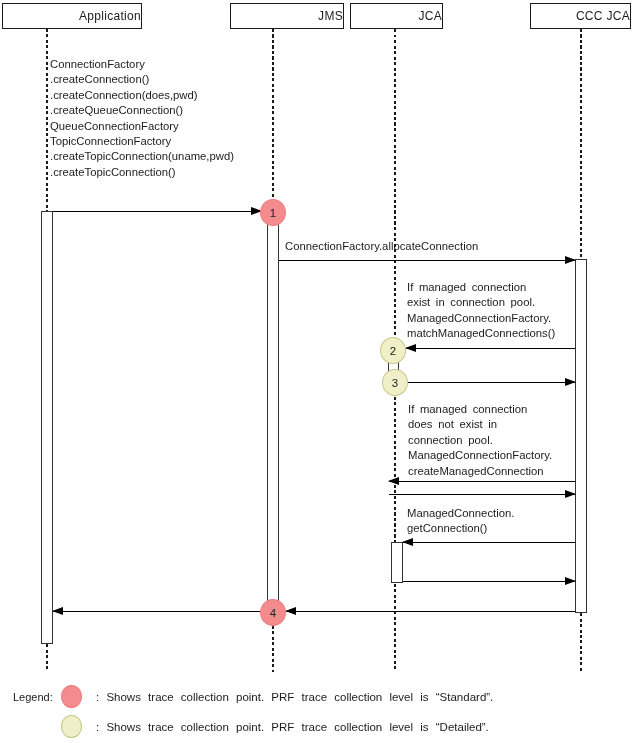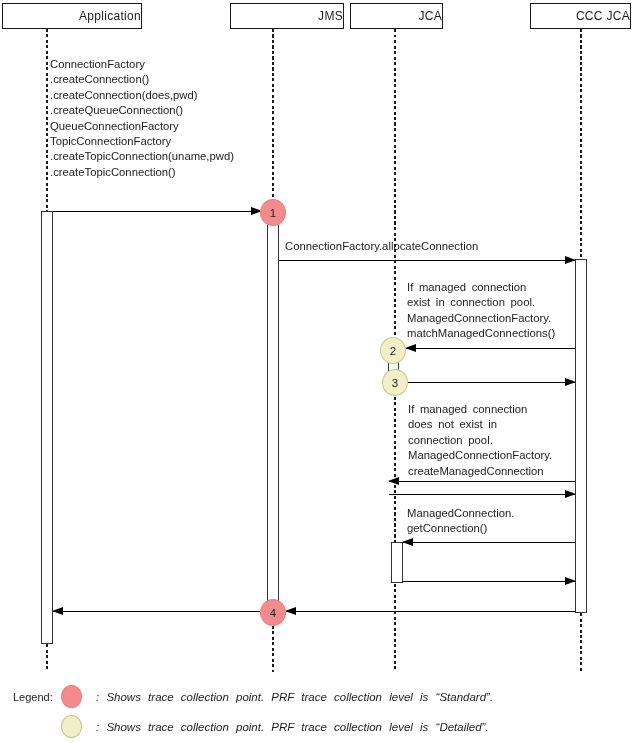--- a/index.html
+++ b/index.html
@@ -43,21 +43,21 @@
     font-size:11.5px; color:#222; z-index:6;
   }
   .tp-standard { background:#F48B8D; border:1px solid #ee7e82; }
   .tp-detailed { background:#F0EFC8; border:1px solid #c9c78b; }
   
   .note { position:absolute; font-size:11.3px; line-height:15.4px; word-spacing:2.5px; z-index:4; white-space:nowrap; }
   .msg-label { position:absolute; font-size:11.3px; z-index:4; white-space:nowrap; }
   
   .legend-label { position:absolute; font-size:11px; }
   .legend-circle { position:absolute; width:21px; height:23px; border-radius:50%; }
-  .legend-text { position:absolute; font-size:11.5px; word-spacing:4px; white-space:nowrap;font-style:italic; }
+  .legend-text { position:absolute; font-size:11.5px; word-spacing:4px; white-space:nowrap; }
 </style>
 </head>
 <body>
 
 <div id="stage">
 
   <div class="actor" style="left:2px;width:140px;">
       <span>Application</span>
     </div>
   <div class="actor" style="left:230px;width:114px;">

